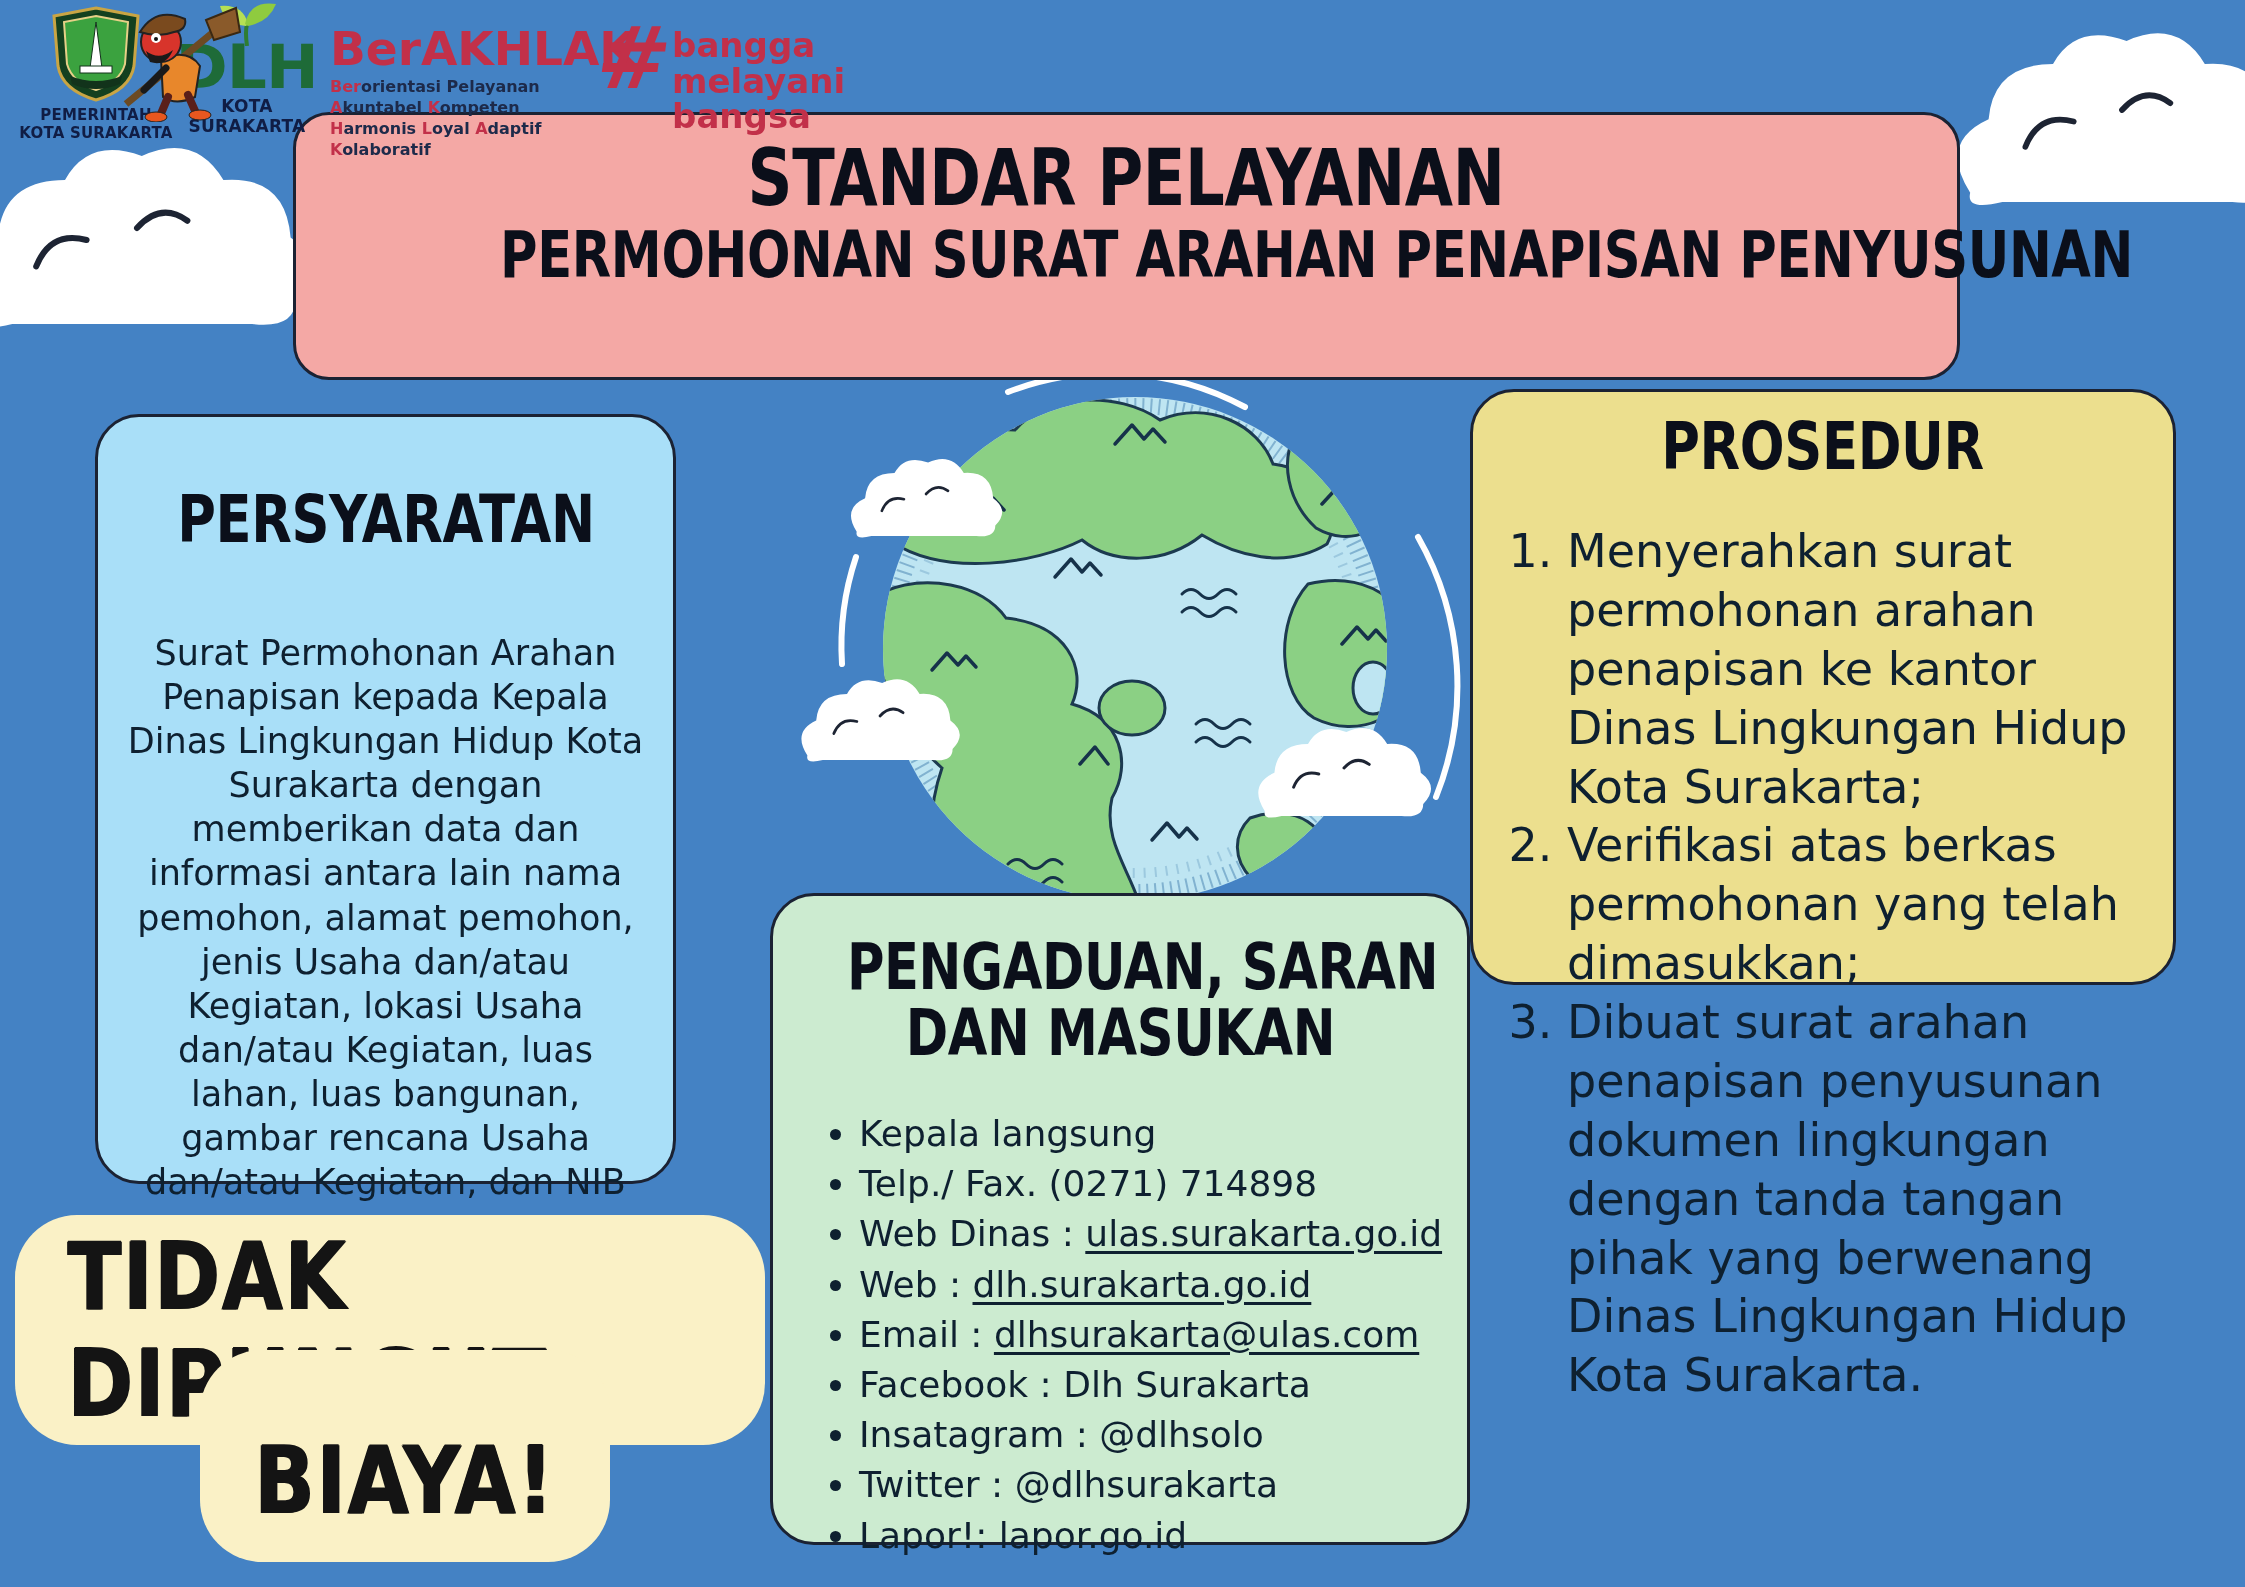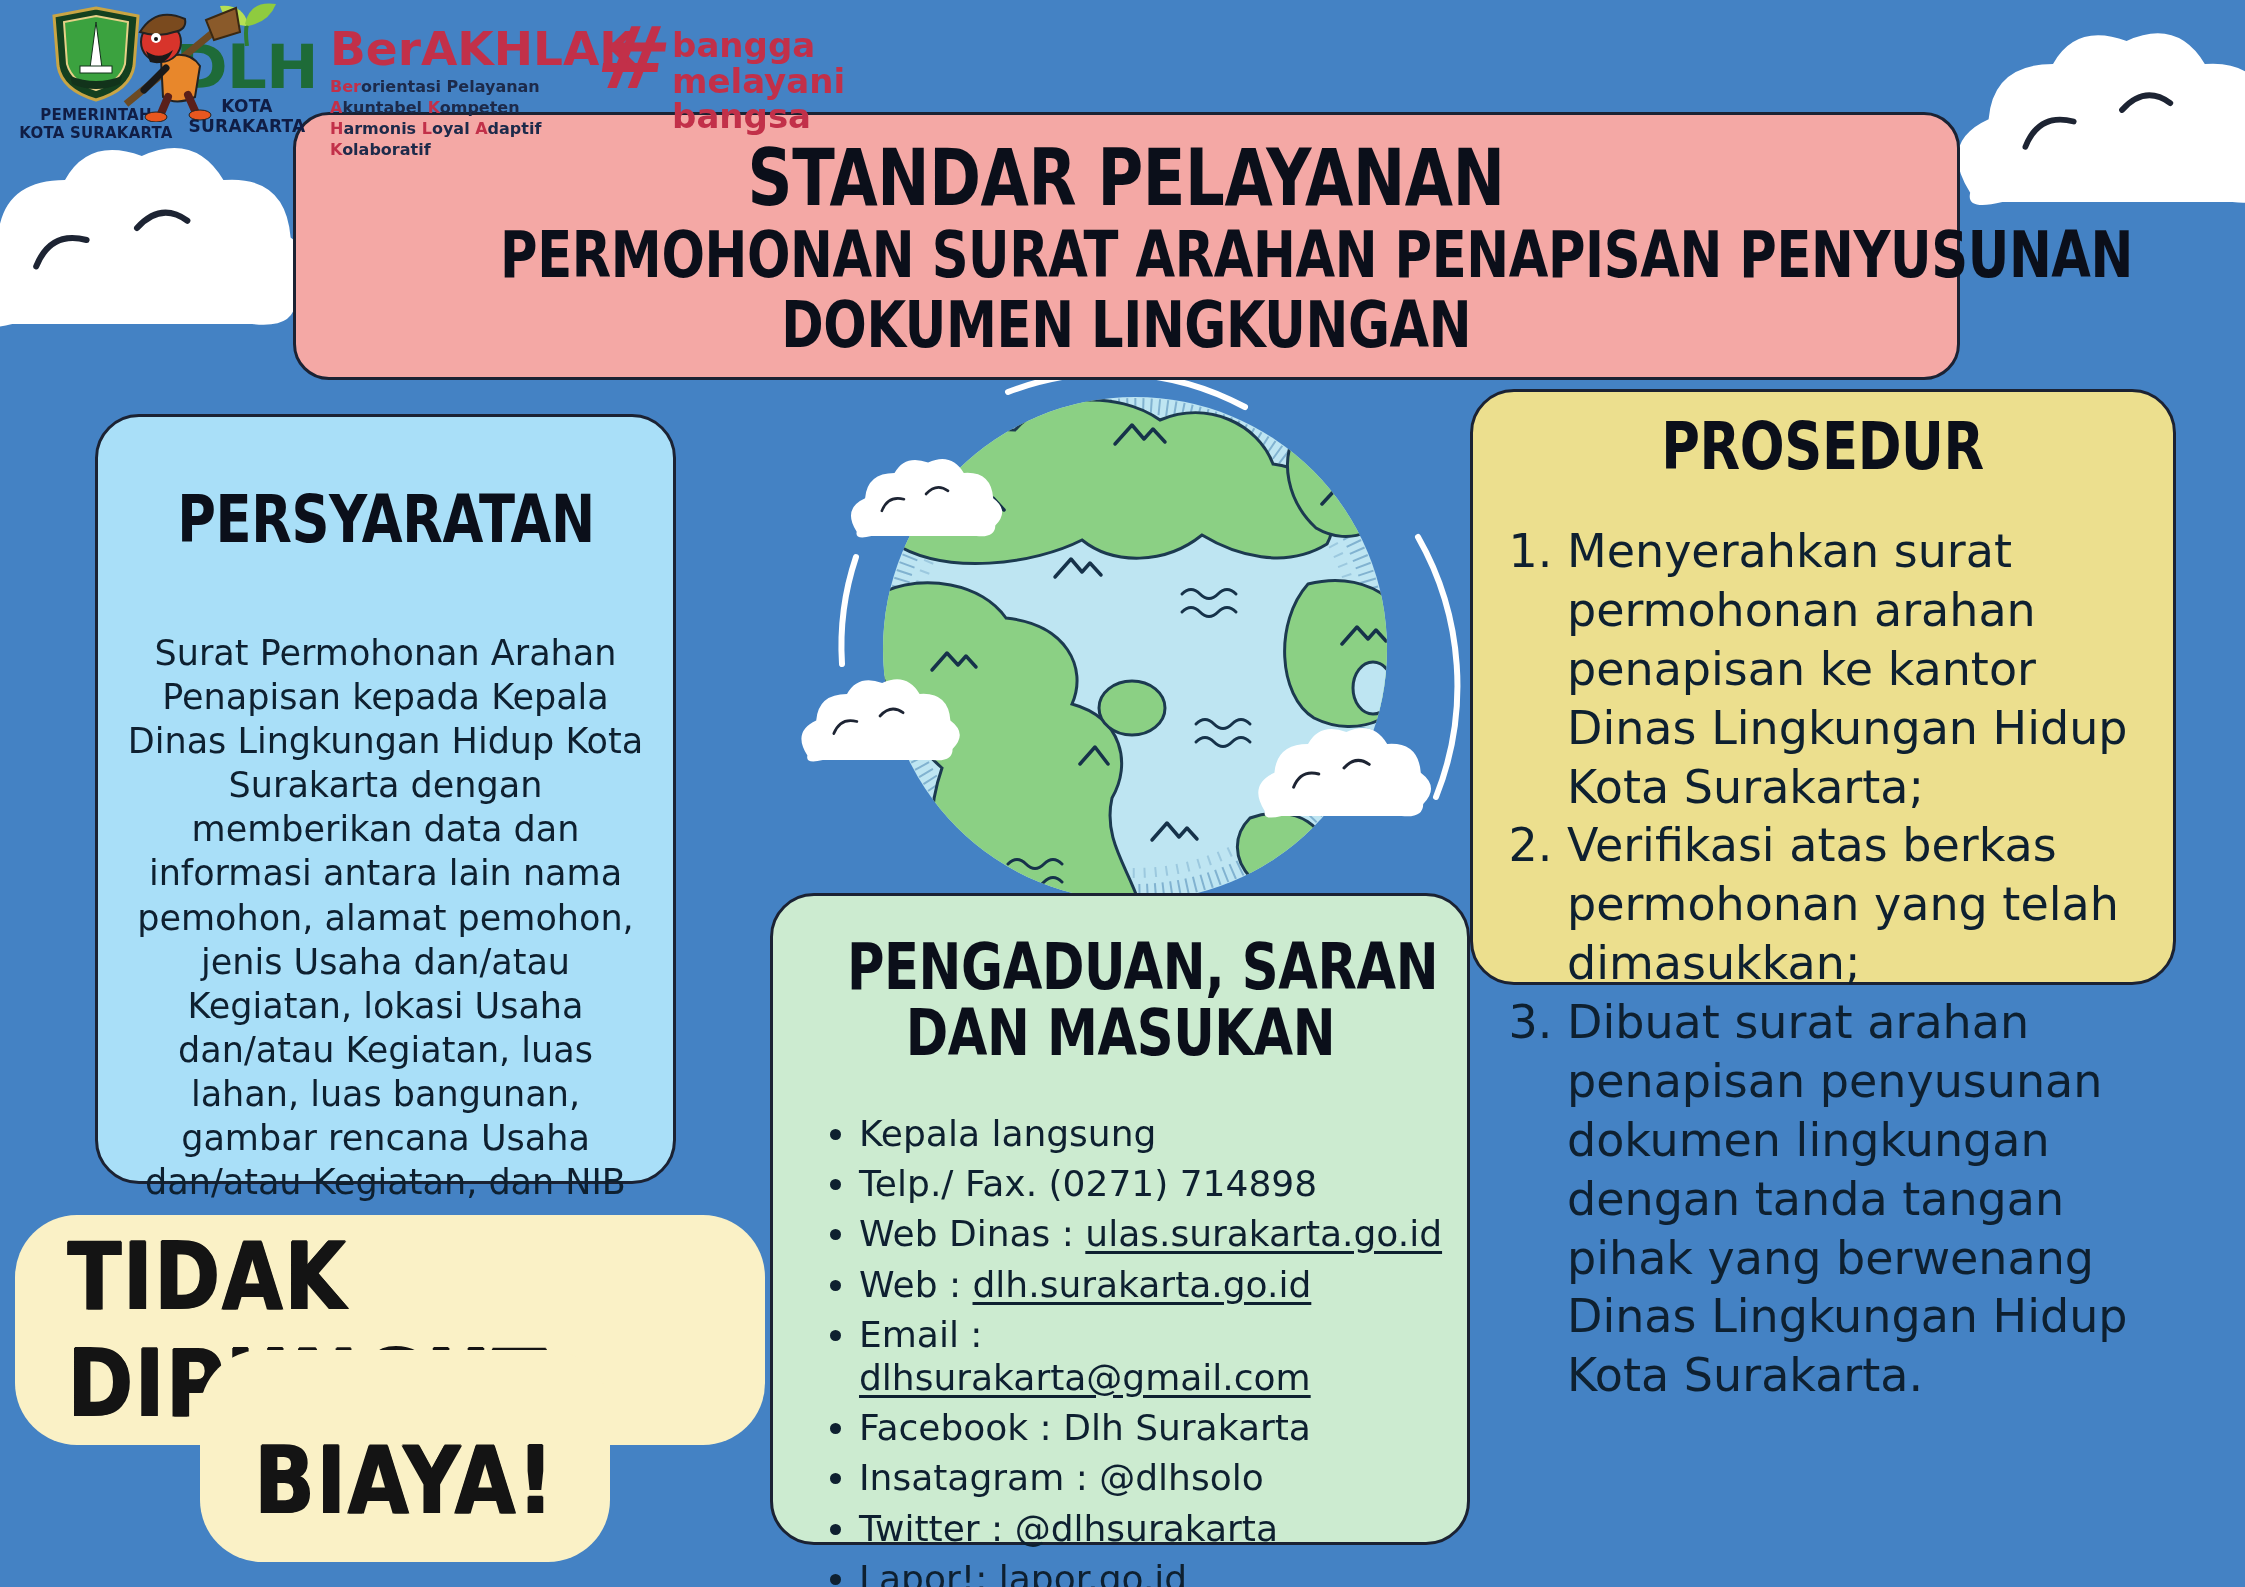--- a/index.html
+++ b/index.html
@@ -187,21 +187,20 @@
   <div class="abs logos bangga">
     <span class="hash">#</span>
     <div class="bangga-words" style="white-space:pre-line;">bangga
 melayani
 bangsa</div>
   </div>
 
   <div class="abs panel banner">
     <div class="banner-line1"><span class="cond">STANDAR PELAYANAN</span></div>
     <div class="banner-line2"><span class="cond">PERMOHONAN SURAT ARAHAN PENAPISAN PENYUSUNAN</span></div>
-    <div class="banner-line3"><span class="cond">DOKUMEN LINGKUNGAN</span></div>
   </div>
 
   <div class="abs panel box-blue">
     <h2><span class="cond">PERSYARATAN</span></h2>
     <div class="blue-body">Surat Permohonan Arahan Penapisan kepada Kepala Dinas Lingkungan Hidup Kota Surakarta dengan memberikan data dan informasi antara lain nama pemohon, alamat pemohon, jenis Usaha dan/atau Kegiatan, lokasi Usaha dan/atau Kegiatan, luas lahan, luas bangunan, gambar rencana Usaha dan/atau Kegiatan, dan NIB</div>
   </div>
 
   <div class="abs panel box-yellow">
     <h2><span class="cond">PROSEDUR</span></h2>
     <ol class="prosedur-list">
@@ -214,21 +213,21 @@
   <div class="abs panel box-green">
     <h2 class="green-title">
       <span class="cond">PENGADUAN, SARAN</span><br>
       <span class="cond">DAN MASUKAN</span>
     </h2>
     <ul class="pengaduan-list">
       <li><span>Kepala langsung</span><span></span><span class="u"></span></li>
       <li><span>Telp./ Fax. (0271) 714898</span><span></span><span class="u"></span></li>
       <li><span></span><span>Web Dinas : </span><span class="u">ulas.surakarta.go.id</span></li>
       <li><span></span><span>Web : </span><span class="u">dlh.surakarta.go.id</span></li>
-      <li><span></span><span>Email : </span><span class="u">dlhsurakarta@gmail.com</span></li>
+      <li><span></span><span>Email : </span><span class="u">dlhsurakarta@ulas.com</span></li>
       <li><span>Facebook : Dlh Surakarta</span><span></span><span class="u"></span></li>
       <li><span>Insatagram : @dlhsolo</span><span></span><span class="u"></span></li>
       <li><span>Twitter : @dlhsurakarta</span><span></span><span class="u"></span></li>
       <li><span>Lapor!: lapor.go.id</span><span></span><span class="u"></span></li>
     </ul>
   </div>
 
   <div class="abs badge badge-top">
     <span class="grunge">TIDAK DIPUNGUT</span>
   </div>

